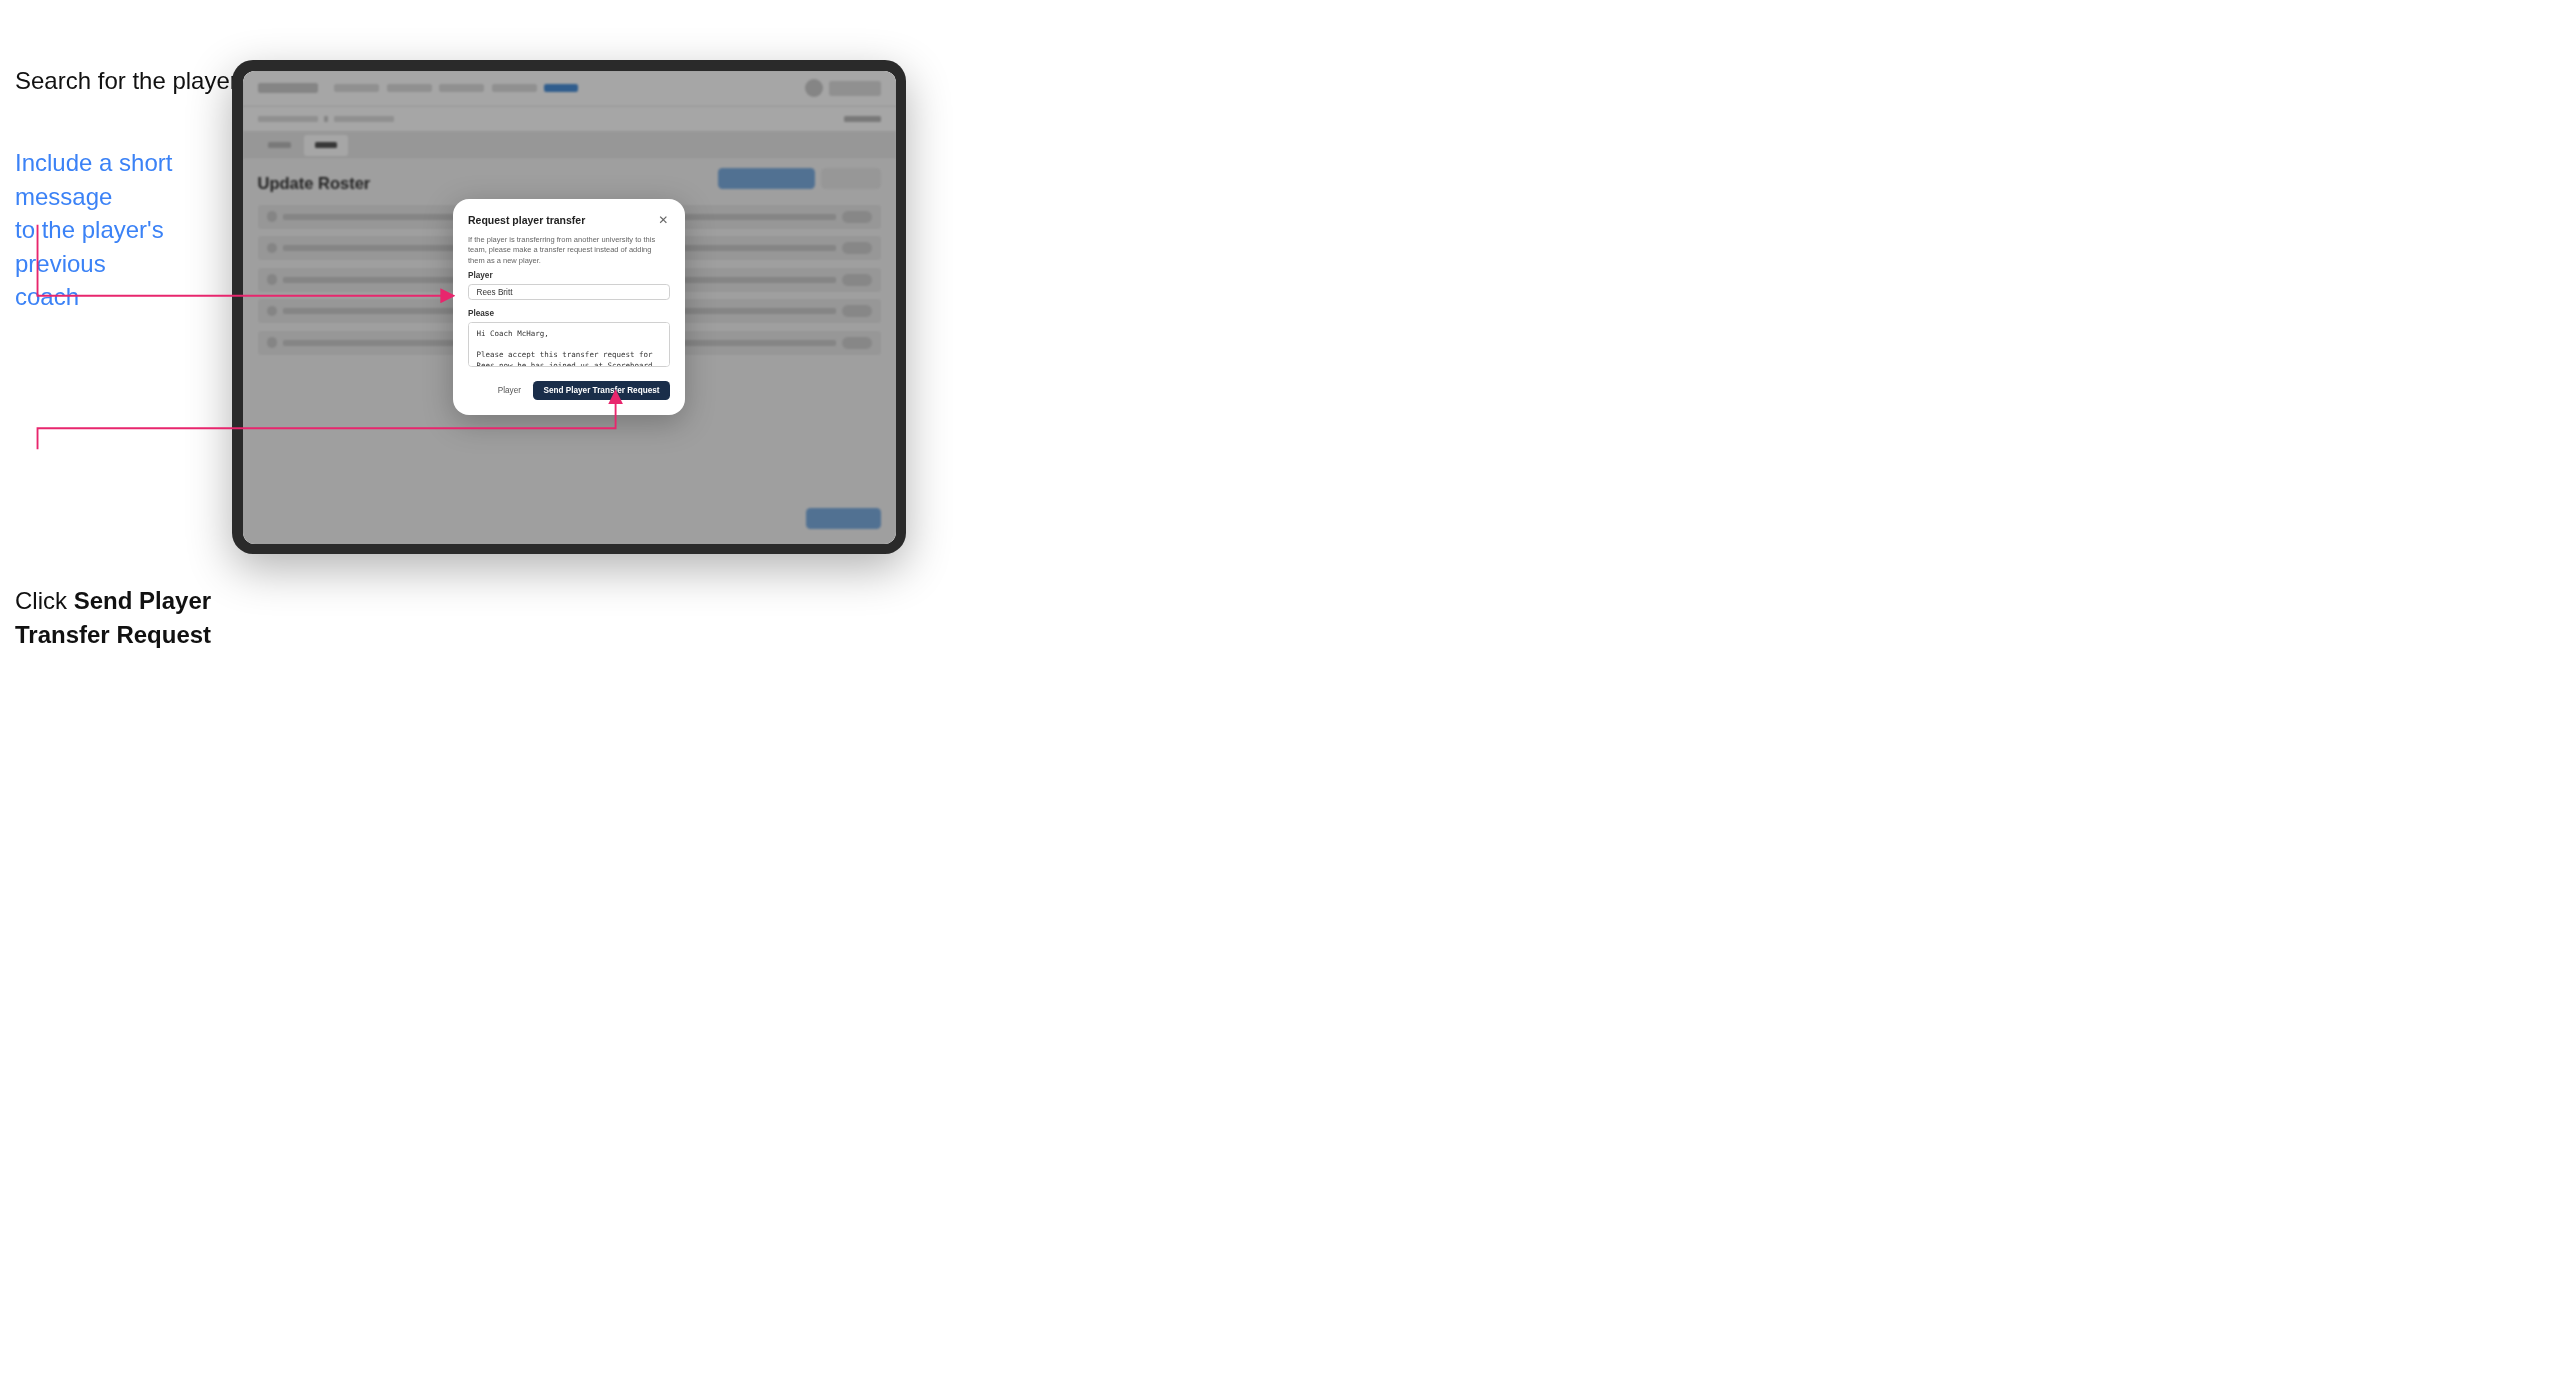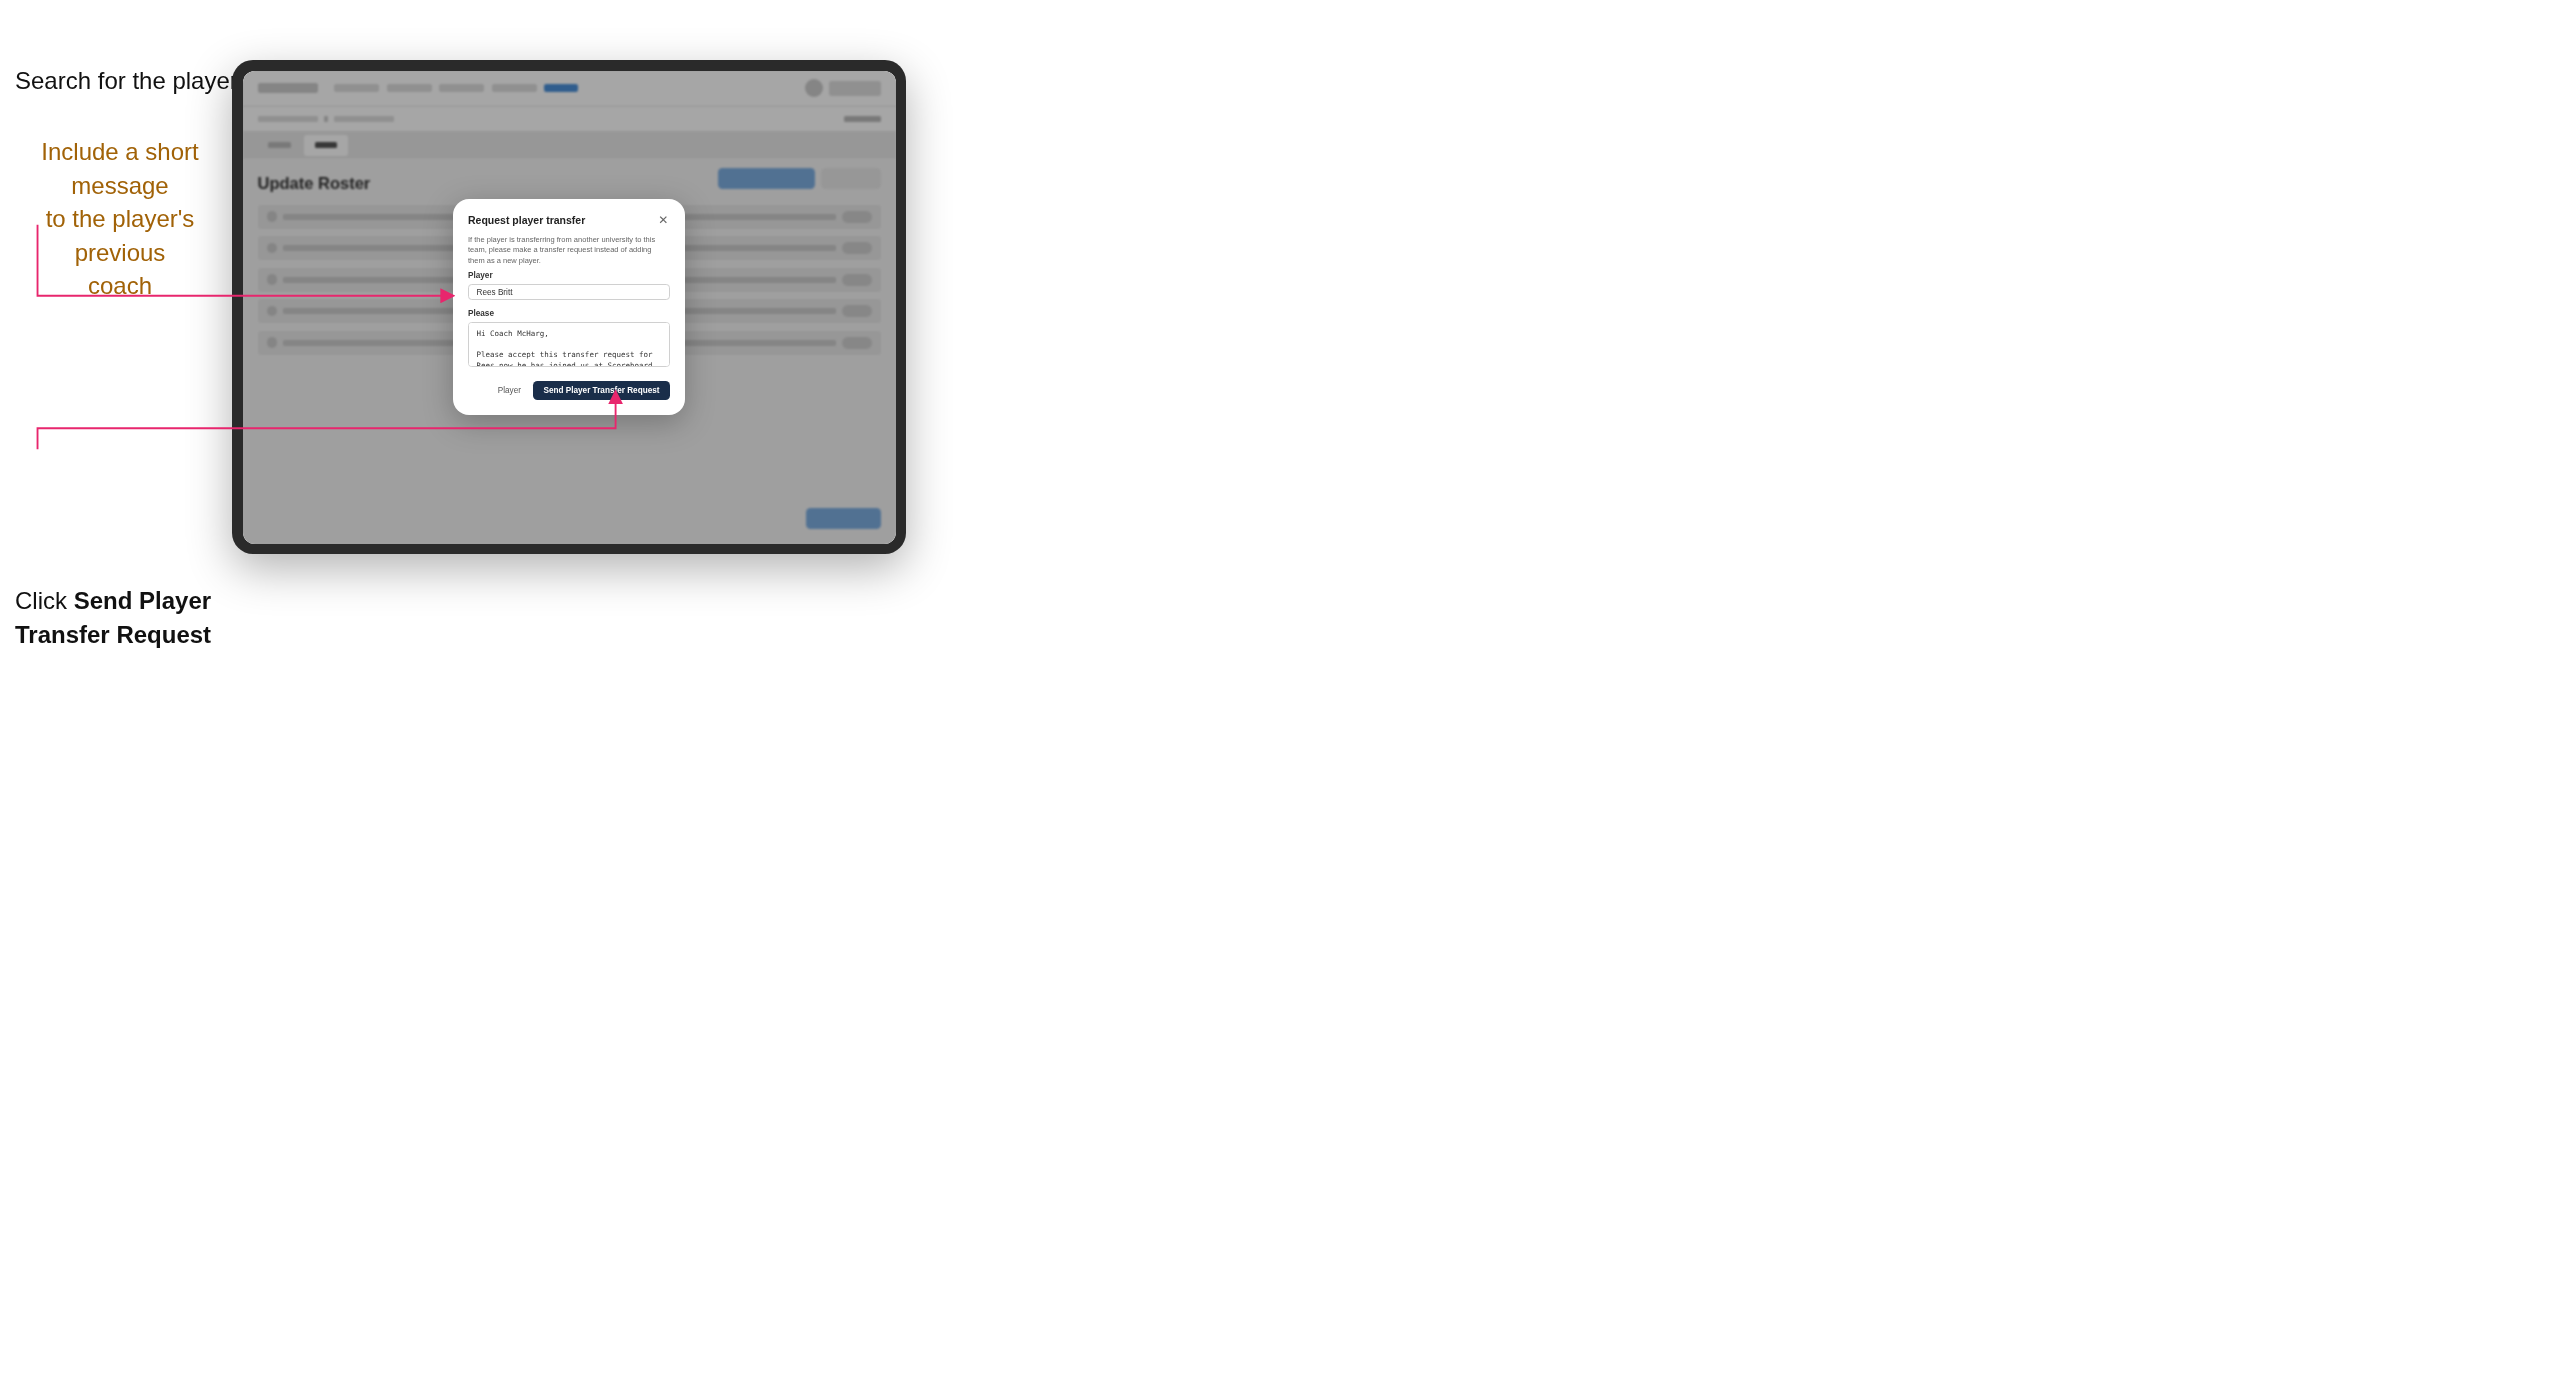--- a/index.html
+++ b/index.html
@@ -17,28 +17,27 @@
       position: absolute;
       top: 67px;
       left: 15px;
       font-size: 24px;
       color: #111;
       font-weight: 400;
     }
 
     .annotation-message {
       position: absolute;
-      top: 135px;
+      top: 146px;
       left: 15px;
       font-size: 24px;
-      color: #a16207;
+      color: #3b82f6;
       font-weight: 400;
       line-height: 1.4;
       width: 210px;
-      text-align: center;
     }
 
     .annotation-click {
       position: absolute;
       top: 584px;
       left: 15px;
       font-size: 24px;
       color: #111;
       font-weight: 400;
       line-height: 1.4;

